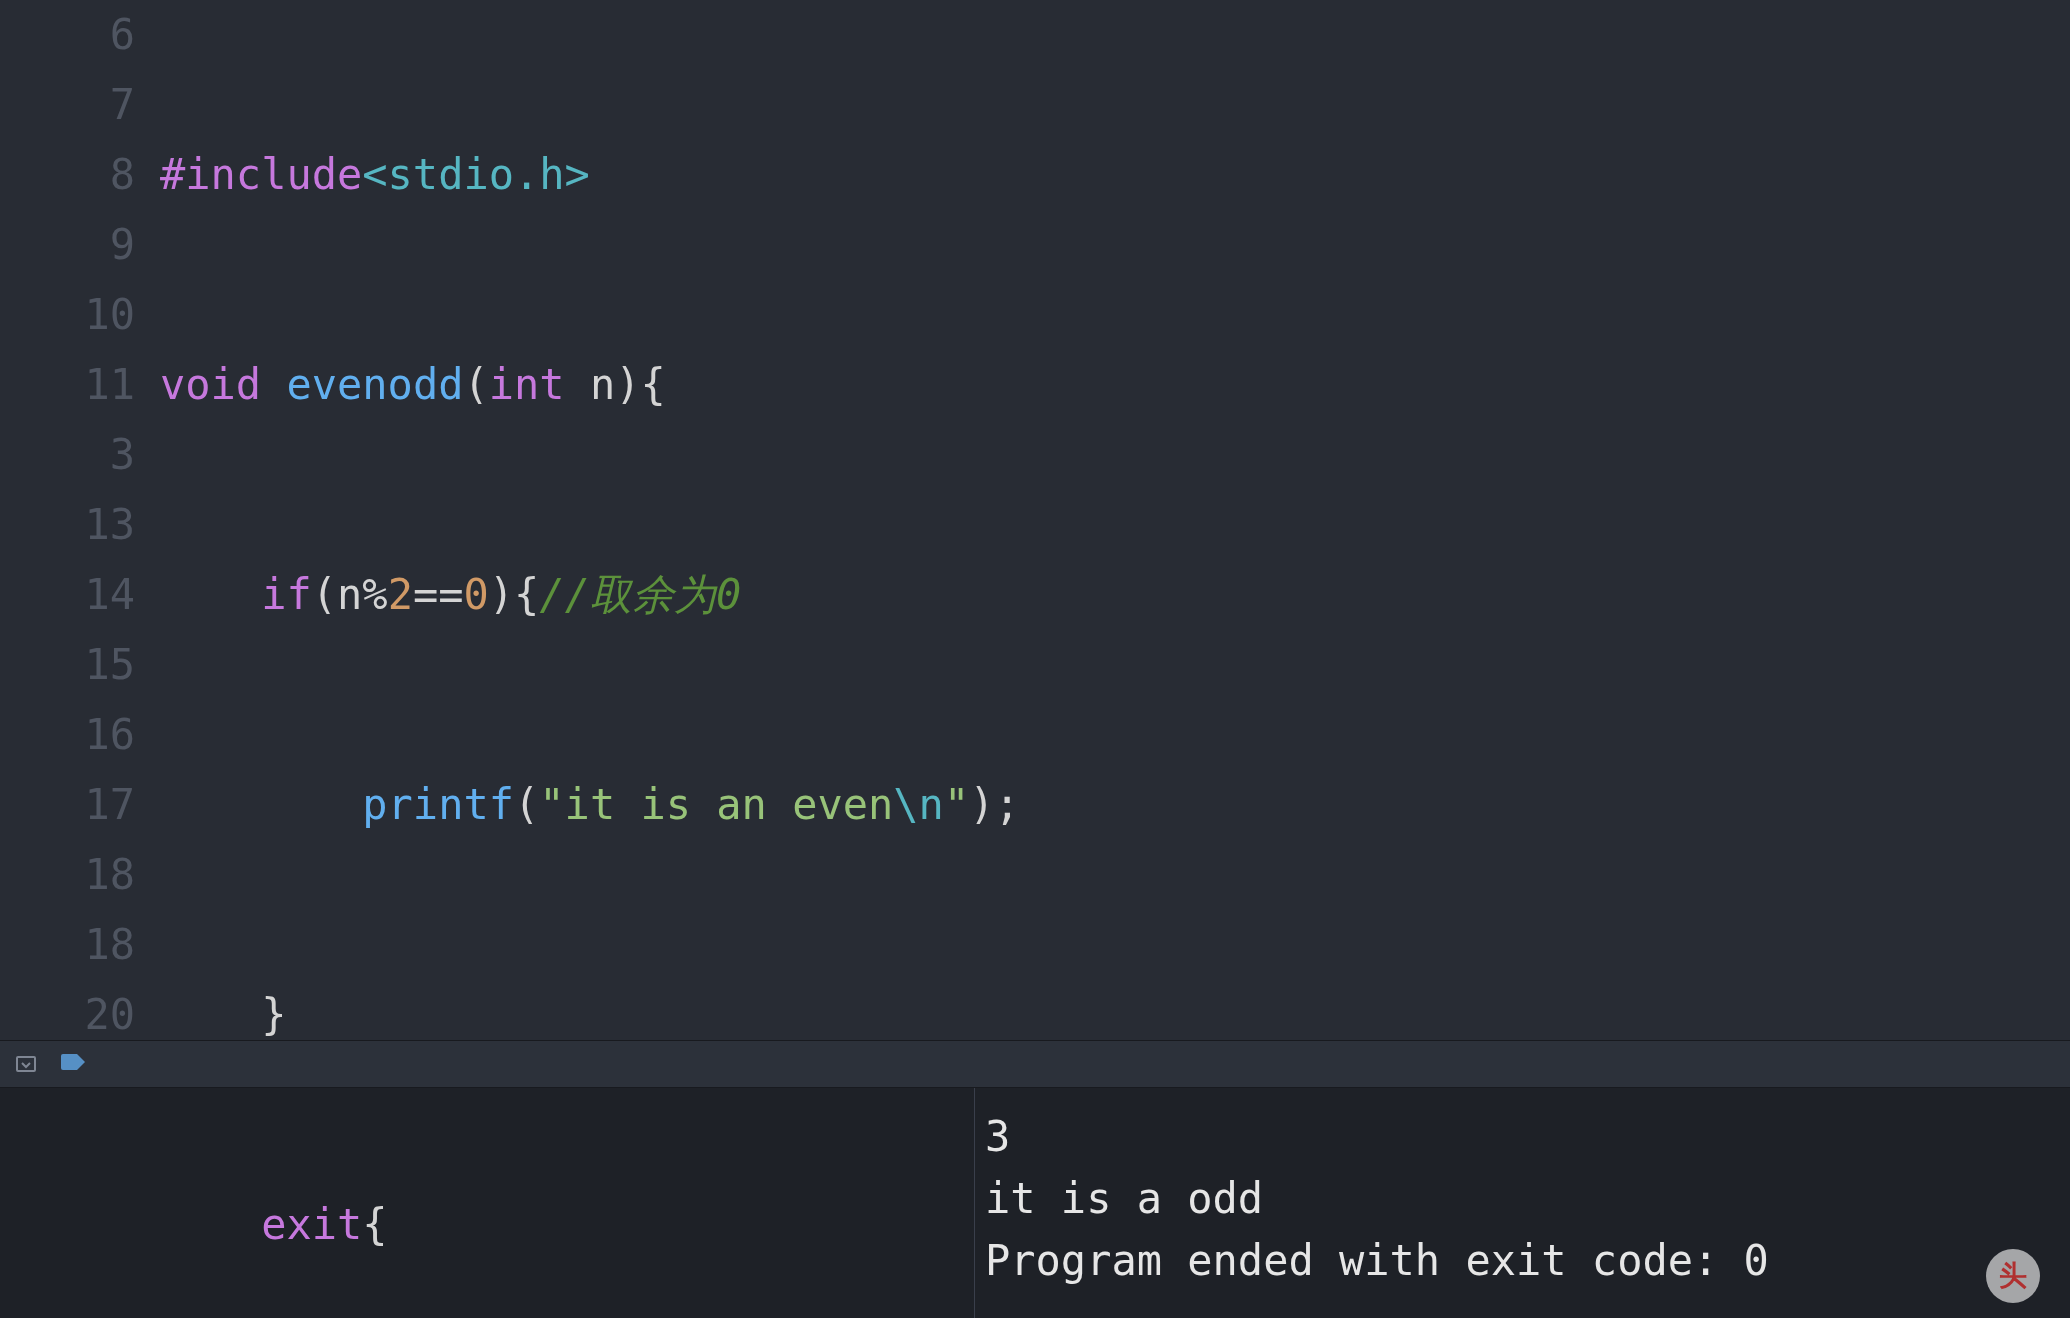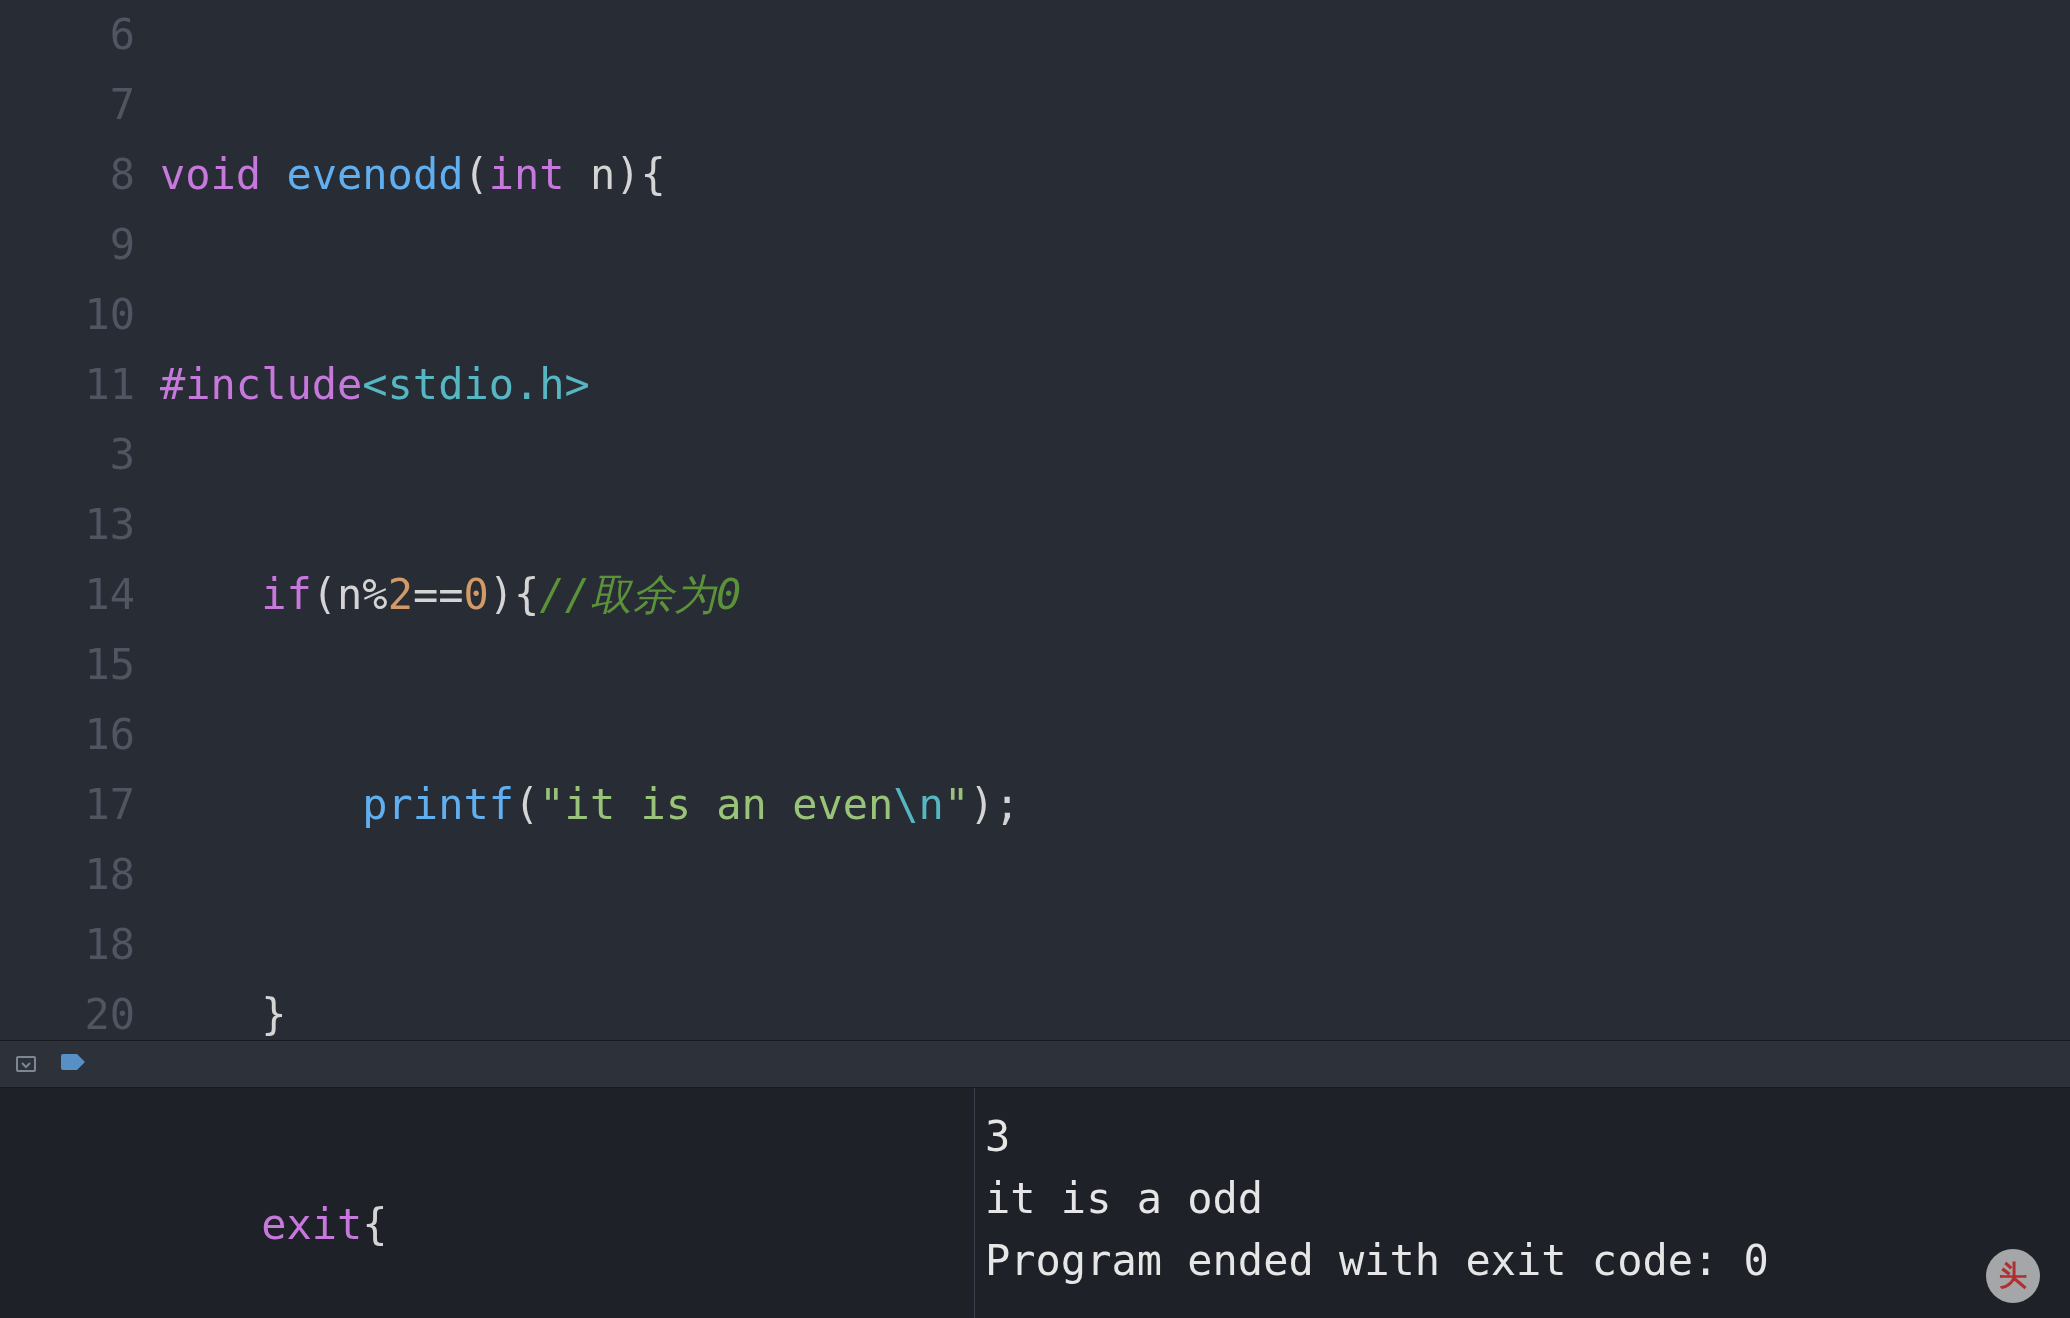--- a/index.html
+++ b/index.html
@@ -127,22 +127,22 @@
     <div>13</div>
     <div>14</div>
     <div>15</div>
     <div>16</div>
     <div>17</div>
     <div>18</div>
     <div>18</div>
     <div>20</div>
   </div>
   <div class="code">
+    <span class="line"><span class="tok-preproc">#include</span><span class="tok-include">&lt;stdio.h&gt;</span></span>
     <span class="line"><span class="tok-type">void</span> <span class="tok-func">evenodd</span><span class="tok-paren">(</span><span class="tok-type">int</span> <span class="tok-var">n</span><span class="tok-paren">)</span><span class="tok-brace">{</span></span>
-    <span class="line"><span class="tok-preproc">#include</span><span class="tok-include">&lt;stdio.h&gt;</span></span>
     <span class="line">    <span class="tok-keyword">if</span><span class="tok-paren">(</span><span class="tok-var">n</span><span class="tok-op">%</span><span class="tok-num">2</span><span class="tok-op">==</span><span class="tok-num">0</span><span class="tok-paren">)</span><span class="tok-brace">{</span><span class="tok-comment">//取余为0</span></span>
     <span class="line">        <span class="tok-func">printf</span><span class="tok-paren">(</span><span class="tok-str">"it is an even</span><span class="tok-escape">\n</span><span class="tok-str">"</span><span class="tok-paren">)</span><span class="tok-punct">;</span></span>
     <span class="line">    <span class="tok-brace">}</span></span>
     <span class="line">    <span class="tok-keyword">exit</span><span class="tok-brace">{</span></span>
     
     
     
     
     
     

